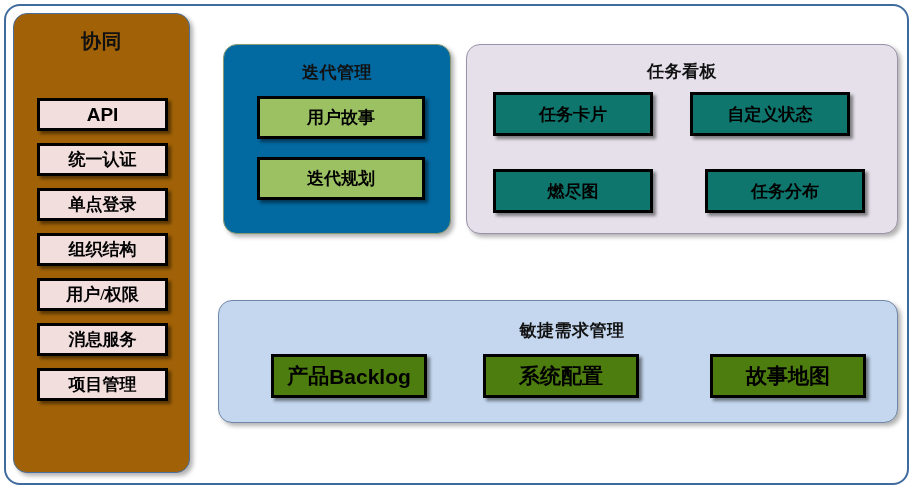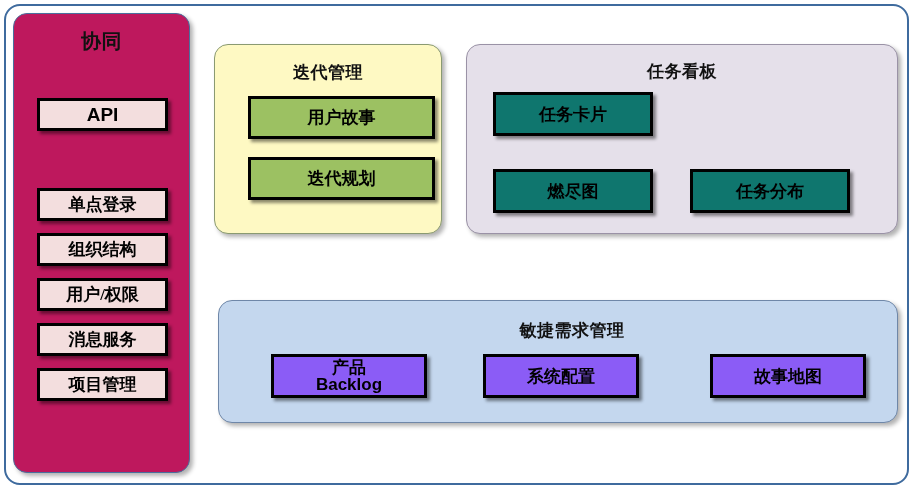--- a/index.html
+++ b/index.html
@@ -53,21 +53,21 @@
     font-family: "Liberation Sans", sans-serif;
     letter-spacing: 0.5px;
   }
 
   
   #sidebar {
     left: 13px;
     top: 13px;
     width: 177px;
     height: 460px;
-    background: #be185d;
+    background: #a16207;
     border: 1.5px solid #4a6f9d;
   }
   #sidebar .panel-title {
     top: 14px;
     font-size: 20px;
   }
 
   
   .box {
     position: absolute;
@@ -93,34 +93,34 @@
     font-weight: bold;
     margin-top: 19px;
   }
   .sb-item.api {
     font-family: "Liberation Sans", sans-serif;
     font-size: 19px;
   }
 
   
   #iteration {
-    left: 214px;
+    left: 223px;
     top: 44px;
     width: 228px;
     height: 190px;
-    background: #fef9c3;
+    background: #0369a1;
     border: 1.5px solid #8a9a72;
   }
   #iteration .panel-title {
     top: 16px;
     font-size: 17px;
   }
   .grn-box {
     left: 33px;
-    width: 187px;
+    width: 168px;
     height: 43px;
     background: #9cc162;
     font-size: 17px;
     font-weight: bold;
   }
 
   
   #taskboard {
     left: 466px;
     top: 44px;
@@ -152,64 +152,65 @@
   }
   #agile .panel-title {
     top: 18px;
     font-size: 17px;
     padding-left: 28px;
   }
   .blu-box {
     top: 53px;
     width: 156px;
     height: 44px;
-    background: #8b5cf6;
-    font-size: 17px;
-    font-weight: bold;
-    flex-direction: column;
+    background: #4d7c0f;
+    font-size: 21px;
+    font-weight: bold;
   }
   .blu-box.mixed {
     font-family: "Liberation Serif", serif;
   }
   .blu-box.mixed b {
     font-family: "Liberation Sans", sans-serif;
     font-weight: bold;
   }
 </style>
 </head>
 <body>
 
 <div id="canvas">
 
   <div class="outer-frame"></div>
 
   <div class="panel" id="sidebar">
     <div class="panel-title">协同</div>
 
     <div class="box sb-item api" style="top:65px">API</div>
+    <div class="box sb-item" style="top:110px">统一认证</div>
     <div class="box sb-item" style="top:155px">单点登录</div>
     <div class="box sb-item" style="top:200px">组织结构</div>
     <div class="box sb-item" style="top:245px">用户/权限</div>
     <div class="box sb-item" style="top:290px">消息服务</div>
     <div class="box sb-item" style="top:335px">项目管理</div>
   </div>
 
   <div class="panel" id="iteration">
     <div class="panel-title">迭代管理</div>
 
     <div class="box grn-box" style="top:51px">用户故事</div>
     <div class="box grn-box" style="top:112px">迭代规划</div>
   </div>
 
   <div class="panel" id="taskboard">
     <div class="panel-title">任务看板</div>
 
     <div class="box pur-box" style="left:26px; top:47px">任务卡片</div>
+    <div class="box pur-box" style="left:223px; top:47px">自定义状态</div>
     <div class="box pur-box" style="left:26px; top:124px">燃尽图</div>
-    <div class="box pur-box" style="left:223px; top:124px">任务分布</div>
+    <div class="box pur-box" style="left:238px; top:124px">任务分布</div>
   </div>
 
   <div class="panel" id="agile">
     <div class="panel-title">敏捷需求管理</div>
 
     <div class="box blu-box mixed" style="left:52px">
         <span>产品</span>
         <b>Backlog</b>
       </div>
 

